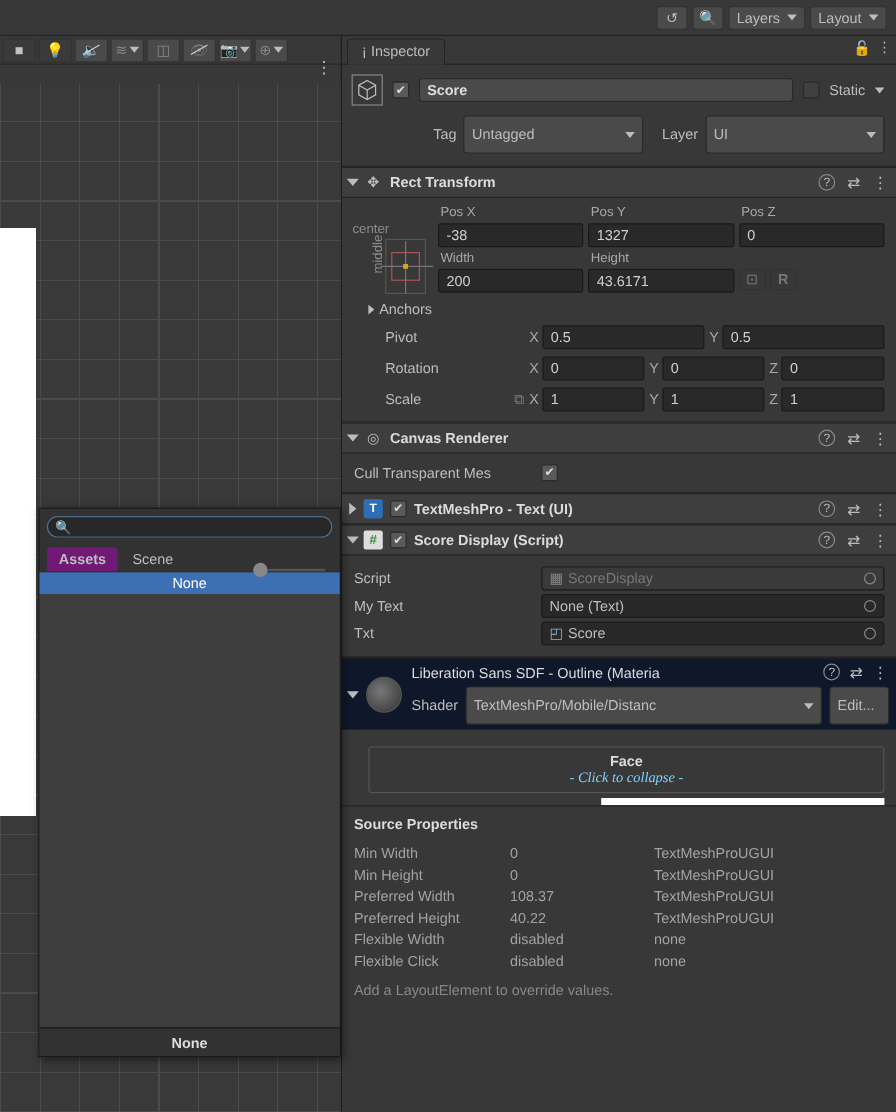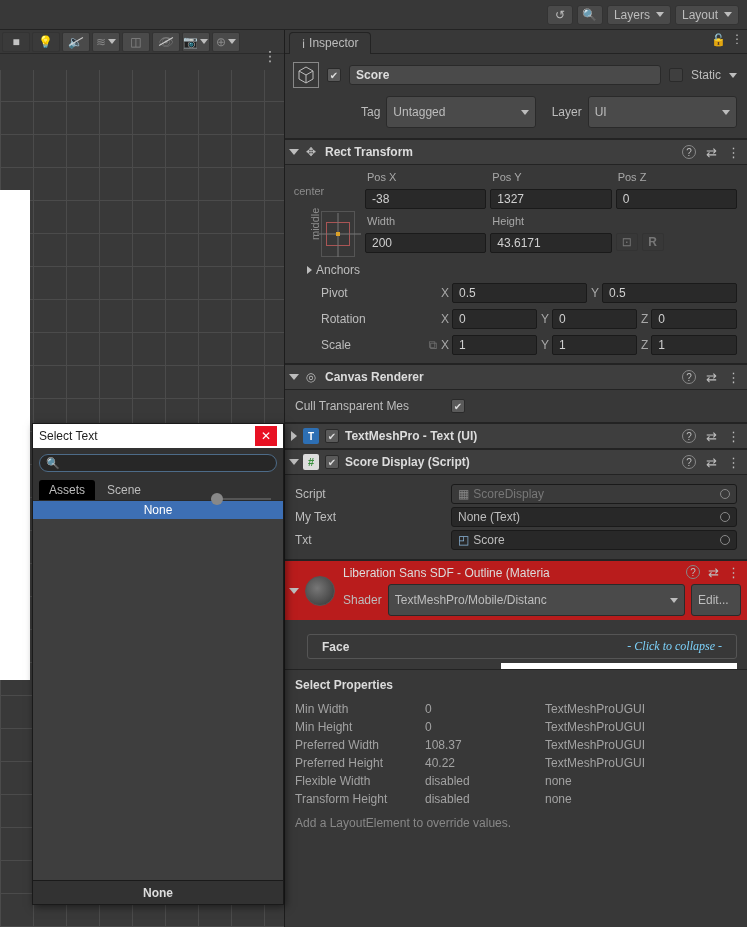--- a/index.html
+++ b/index.html
@@ -79,43 +79,43 @@
   .link-icon{color:#777;}
   
   
   .comp-body{padding:6px 10px;border-bottom:1px solid #232323;}
   .prop-row{display:flex;align-items:center;gap:6px;margin:3px 0;}
   .prop-row .plbl{width:150px;color:#bdbdbd;}
   .objfield{background:#282828;border:1px solid #1a1a1a;border-radius:3px;height:20px;flex:1;display:flex;align-items:center;justify-content:space-between;color:#bdbdbd;padding:0 6px;}
   .objfield .circle{width:10px;height:10px;border:1px solid #888;border-radius:50%;}
   .scriptfield{background:#3a3a3a;color:#777;}
   
-  .mat-header{background:#b91c1c;display:flex;align-items:center;gap:8px;padding:4px 6px;border-top:1px solid #232323;}
+  .mat-header{background:#0f172a;display:flex;align-items:center;gap:8px;padding:4px 6px;border-top:1px solid #232323;}
   .sphere{width:30px;height:30px;border-radius:50%;background:radial-gradient(circle at 40% 40%, #777, #333);border:1px solid #555;}
-  .face-header{margin-top:10px;display:flex;align-items:center;justify-content:space-between;padding:4px 14px;border:1px solid #555;border-radius:3px;}
+  .face-header{margin-top:10px;display:flex;align-items:center;justify-content:space-between;padding:4px 14px;border:1px solid #555;border-radius:3px;flex-direction:column;}
   .face-header .hint{font-style:italic;color:#7dd3fc;font-family:Liberation Serif, serif;}
   .white-bar{height:6px;background:#fff;margin-top:4px;}
   
   .layout-props{padding:8px 10px;border-top:1px solid #232323;}
   .lp-title{font-weight:bold;color:#dcdcdc;margin-bottom:8px;}
   .lp-table{display:grid;grid-template-columns:130px 120px 1fr;}
   .lp-table .th{font-weight:bold;color:#dcdcdc;padding:3px 0;}
   .lp-table .td{color:#a2a2a2;padding:2px 0;}
   .lp-hint{color:#888;margin-top:8px;}
   
   
   .popup{position:absolute;top:423px;left:32px;width:252px;background:#323232;border:1px solid #1a1a1a;box-shadow:2px 2px 8px rgba(0,0,0,.5);}
   .popup-title{background:#fff;color:#222;height:24px;display:flex;align-items:center;justify-content:space-between;padding:0 6px;font-size:12px;}
   .popup-title .close{background:#e81123;color:#fff;width:22px;height:20px;display:flex;align-items:center;justify-content:center;}
   .popup-search{margin:6px;display:flex;align-items:center;background:#272727;border:1px solid #4d6b88;border-radius:10px;height:18px;padding:0 6px;gap:4px;}
   .popup-search .mag{color:#888;font-size:11px;}
   .popup-search input{background:transparent;border:none;outline:none;color:#ddd;width:100%;font-size:11px;}
   .popup-tabs{display:flex;height:22px;align-items:flex-end;padding:0 6px;gap:2px;}
   .popup-tabs .tab{padding:3px 10px;border-top-left-radius:3px;border-top-right-radius:3px;color:#bdbdbd;}
-  .popup-tabs .tab.active{background:#000000;}
+  .popup-tabs .tab.active{background:#701a75;font-weight:bold;}
   .popup-tabs .slider{flex:1;display:flex;align-items:center;justify-content:flex-end;padding-right:6px;}
   .popup-tabs .track{width:60px;height:2px;background:#555;position:relative;}
   .popup-tabs .knob{position:absolute;left:0;top:-5px;width:12px;height:12px;background:#888;border-radius:50%;}
   .popup-list{background:#3e3e3e;height:380px;border-top:1px solid #2a2a2a;}
   .popup-list .item{background:#3d6fb4;color:#fff;text-align:center;height:18px;display:flex;align-items:center;justify-content:center;}
   .popup-statusbar{height:24px;background:#323232;border-top:1px solid #1a1a1a;display:flex;align-items:center;justify-content:center;color:#ddd;font-weight:bold;}
 </style>
 </head>
 <body>
 
@@ -195,21 +195,21 @@
       <span class="comp-title">Rect Transform</span>
       <div class="comp-right">
         <span class="help">?</span>
         <span class="preset">⇄</span>
         <span class="dots">⋮</span>
       </div>
     </div>
     <div class="rt-body">
       <div class="anchor-preset">
         <div style="position:relative;width:60px;padding-top:14px;padding-left:14px;">
-          <span class="anchor-labels al-top" style="position:static;display:block;text-align:center;margin-bottom:14px;">center</span>
+          <span class="anchor-labels al-top" style="position:static;display:block;text-align:center;margin-bottom:2px;">center</span>
           <div style="display:flex;align-items:center;">
             <span class="anchor-labels" style="transform:rotate(-90deg);width:12px;display:inline-block;">middle</span>
             <div class="anchor-box">
               <div class="cross"></div>
               <div class="dot"></div>
             </div>
           </div>
         </div>
         <div class="field-grid">
           <div class="fl">Pos X</div>
@@ -412,52 +412,48 @@
       <div class="face-header">
         <span style="font-weight:bold;color:#dcdcdc;">Face</span>
         <span class="hint">- Click to collapse -</span>
       </div>
       <div style="display:flex;justify-content:flex-end;">
           <div class="white-bar" style="width:55%;"></div>
         </div>
     </div>
 
     <div class="layout-props">
-      <div class="lp-title">Select Properties</div>
+      <div class="lp-title">Source Properties</div>
       <div class="lp-table" id="lp-rows">
           <div class="td">Min Width</div>
           <div class="td">0</div>
           <div class="td">TextMeshProUGUI</div>
           <div class="td">Min Height</div>
           <div class="td">0</div>
           <div class="td">TextMeshProUGUI</div>
           <div class="td">Preferred Width</div>
           <div class="td">108.37</div>
           <div class="td">TextMeshProUGUI</div>
           <div class="td">Preferred Height</div>
           <div class="td">40.22</div>
           <div class="td">TextMeshProUGUI</div>
           <div class="td">Flexible Width</div>
           <div class="td">disabled</div>
           <div class="td">none</div>
-          <div class="td">Transform Height</div>
+          <div class="td">Flexible Click</div>
           <div class="td">disabled</div>
           <div class="td">none</div>
         </div>
       <div class="lp-hint">Add a LayoutElement to override values.</div>
     </div>
 
   </div>
 </div>
 
 <div class="popup">
-  <div class="popup-title">
-    <span>Select Text</span>
-    <div class="close">✕</div>
-  </div>
   <div class="popup-search">
     <span class="mag">🔍</span>
     <input type="text" placeholder="" style="">
   </div>
   <div class="popup-tabs">
     <div class="tab active"><span>Assets</span></div>
     <div class="tab"><span>Scene</span></div>
     <div class="slider">
         <div class="track">
           <div class="knob"></div>

